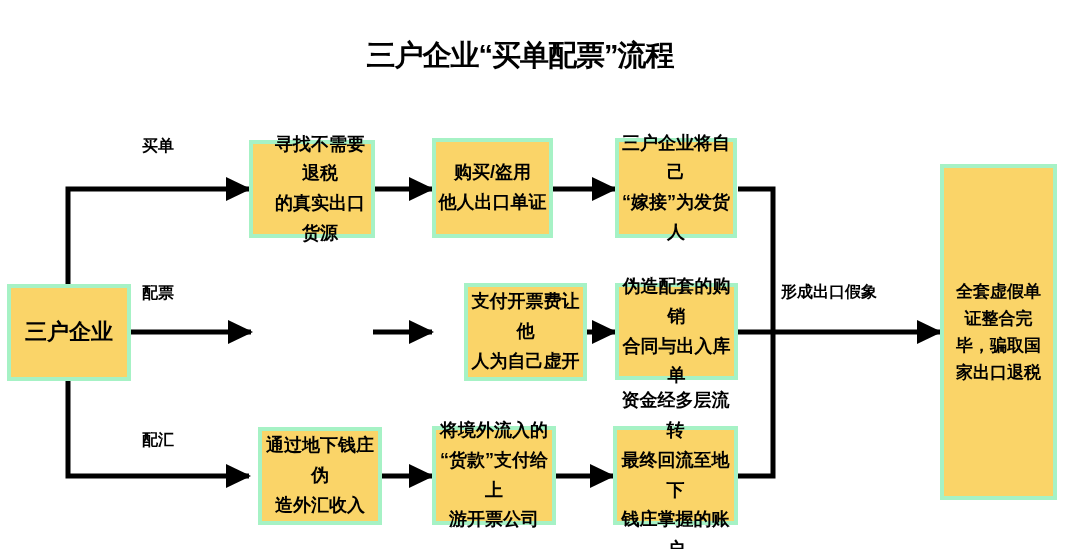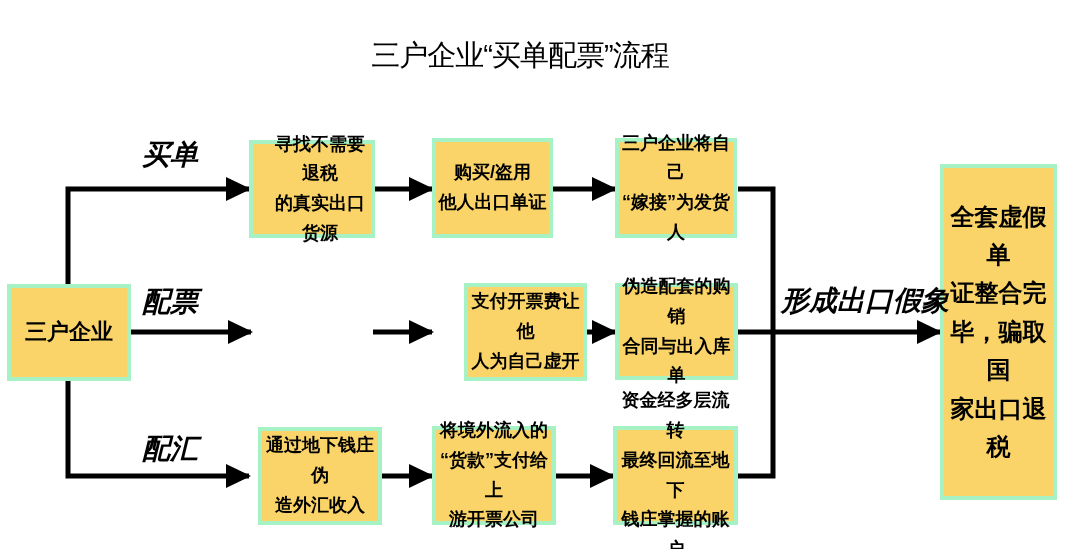--- a/index.html
+++ b/index.html
@@ -12,21 +12,21 @@
     overflow: hidden;
     color: #000;
   }
   .title {
     position: absolute;
     top: 36px;
     left: 0;
     width: 1040px;
     text-align: center;
     font-size: 29px;
-    font-weight: normal;
+    font-weight: bold;
     letter-spacing: -1px;
     white-space: nowrap;
   }
   .connectors {
     position: absolute;
     left: 0;
     top: 0;
     pointer-events: none;
   }
   .node {
@@ -37,28 +37,27 @@
     display: flex;
     align-items: center;
     justify-content: center;
     text-align: center;
     font-size: 18px;
     font-weight: bold;
     line-height: 1.65;
     z-index: 2;
   }
   .node.start { font-size: 22px; }
-  .node.result { font-size: 24px; line-height: 1.6; }
+  .node.result { font-size: 17px; line-height: 1.6; }
   .blabel {
     position: absolute;
-    font-size: 28px;
+    font-size: 16px;
     font-weight: bold;
     white-space: nowrap;
     z-index: 3;
-    font-style: italic;
   }
 </style>
 </head>
 <body>
 
 <div class="canvas">
 
   <div class="title">三户企业“买单配票”流程</div>
 
   <svg class="connectors" width="1076" height="549" viewBox="0 0 1076 549">

